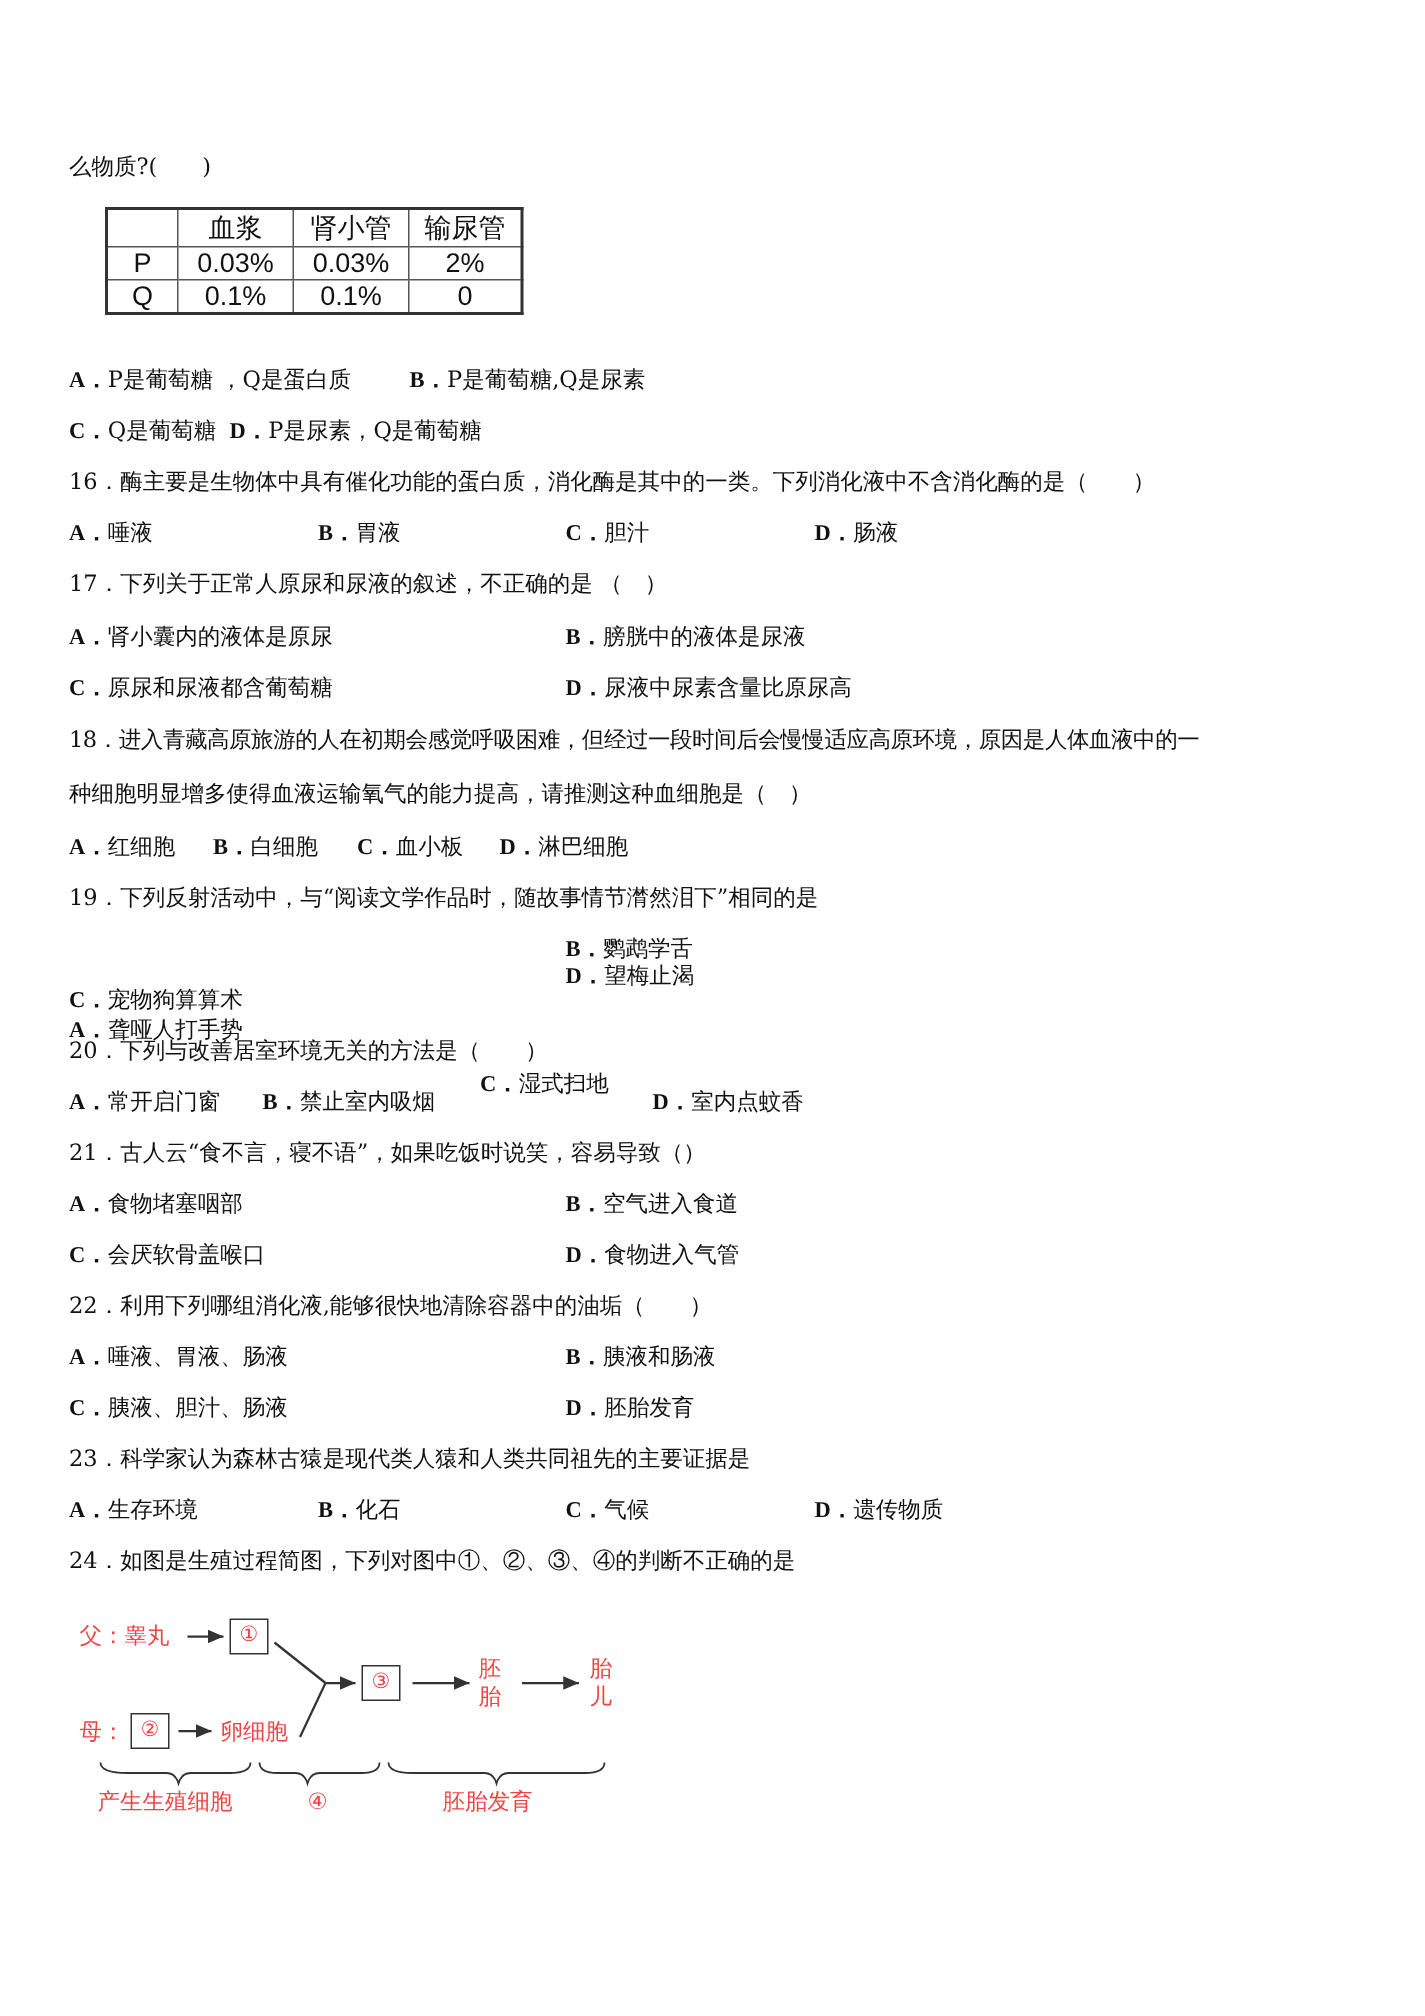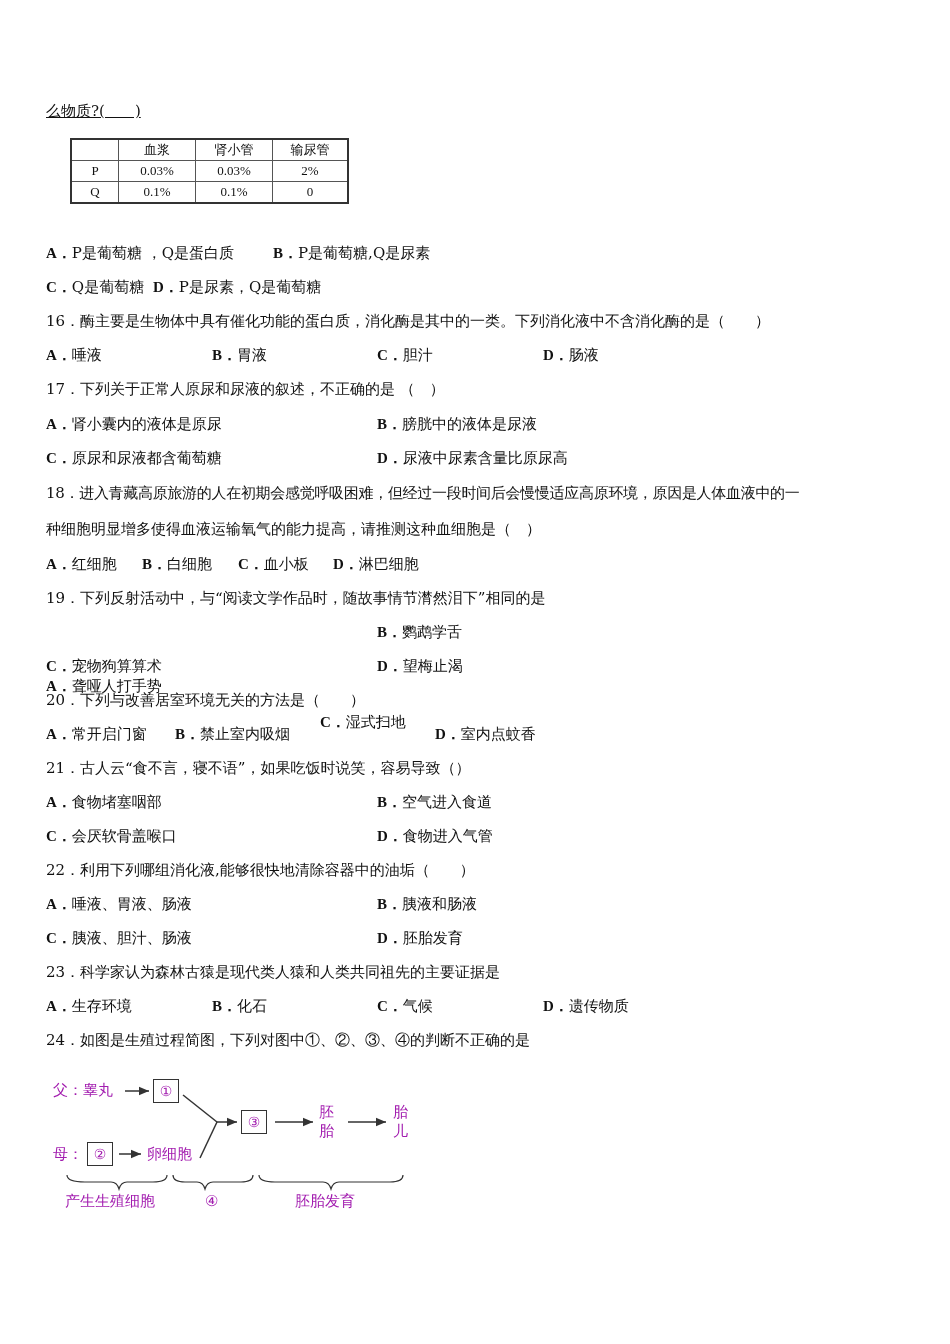--- a/index.html
+++ b/index.html
@@ -2,36 +2,36 @@
 <html><head>
 <meta charset="utf-8">
 <style>
   html, body { margin:0; padding:0; background:#ffffff; }
   body { width:950px; height:1344px; position:relative; overflow:hidden;
          font-family:"DejaVu Serif","Liberation Serif",serif; color:#111; font-size:15px; }
   .line { position:absolute; left:46px; white-space:nowrap; line-height:20px; height:20px; }
   .opt { position:absolute; white-space:nowrap; line-height:20px; }
   .lbl { font-weight:bold; font-family:"Liberation Serif","DejaVu Serif",serif; }
   table.data { position:absolute; left:70px; top:138px; border-collapse:collapse;
-               border:2px solid #333; font-size:13px; font-family:Liberation Serif, serif; }
+               border:2px solid #333; font-size:18px; font-family:Liberation Sans, sans-serif; }
   table.data td { border:1px solid #555; text-align:center; height:20px; padding:0 4px; }
   table.data td.c0 { width:38px; }
   table.data td.c1 { width:68px; }
   table.data td.c2 { width:68px; }
   table.data td.c3 { width:66px; }
   .diagram { position:absolute; left:45px; top:1065px; width:380px; height:160px;
-             font-family:Liberation Sans, sans-serif; font-size:15px; color:#a21caf; }
+             font-family:Liberation Serif, serif; font-size:15px; color:#ef4444; }
   .diagram .t { position:absolute; white-space:nowrap; }
   .diagram .box { position:absolute; border:1.5px solid #333; width:24px; height:22px;
                   text-align:center; line-height:22px; font-size:14px; }
 </style>
 </head>
 <body>
 
-<div class="line" style="top:101px;text-decoration:underline;">么物质?(　　)</div>
+<div class="line" style="top:101px;">么物质?(　　)</div>
 
 <table class="data">
   <tbody>
       <tr>
     <td class="c0"></td>
     <td class="c1">血浆</td>
     <td class="c2">肾小管</td>
     <td class="c3">输尿管</td>
   </tr>
   <tr>
@@ -70,21 +70,21 @@
 <div class="line" style="top:519px;">种细胞明显增多使得血液运输氧气的能力提高，请推测这种血细胞是（　）</div>
 <div class="opt" style="left:46px; top:554px;"><span class="lbl">A．</span><span>红细胞</span></div>
 <div class="opt" style="left:142px; top:554px;"><span class="lbl">B．</span><span>白细胞</span></div>
 <div class="opt" style="left:238px; top:554px;"><span class="lbl">C．</span><span>血小板</span></div>
 <div class="opt" style="left:333px; top:554px;"><span class="lbl">D．</span><span>淋巴细胞</span></div>
 
 <div class="line" style="top:588px;">19．下列反射活动中，与“阅读文学作品时，随故事情节潸然泪下”相同的是</div>
 <div class="opt" style="left:46px; top:658px;margin-top:18px;"><span class="lbl">A．</span><span>聋哑人打手势</span></div>
 <div class="opt" style="left:377px; top:622px;"><span class="lbl">B．</span><span>鹦鹉学舌</span></div>
 <div class="opt" style="left:46px; top:656px;"><span class="lbl">C．</span><span>宠物狗算算术</span></div>
-<div class="opt" style="left:377px; top:656px;text-align:center;"><span class="lbl">D．</span><span>望梅止渴</span></div>
+<div class="opt" style="left:377px; top:640px;text-align:center;"><span class="lbl">D．</span><span>望梅止渴</span></div>
 
 <div class="line" style="top:690px;">20．下列与改善居室环境无关的方法是（　　）</div>
 <div class="opt" style="left:46px; top:724px;"><span class="lbl">A．</span><span>常开启门窗</span></div>
 <div class="opt" style="left:175px; top:724px;"><span class="lbl">B．</span><span>禁止室内吸烟</span></div>
 <div class="opt" style="left:320px; top:712px;"><span class="lbl">C．</span><span>湿式扫地</span></div>
 <div class="opt" style="left:435px; top:724px;"><span class="lbl">D．</span><span>室内点蚊香</span></div>
 
 <div class="line" style="top:758px;">21．古人云“食不言，寝不语”，如果吃饭时说笑，容易导致（）</div>
 <div class="opt" style="left:46px; top:792px;"><span class="lbl">A．</span><span>食物堵塞咽部</span></div>
 <div class="opt" style="left:377px; top:792px;"><span class="lbl">B．</span><span>空气进入食道</span></div>

